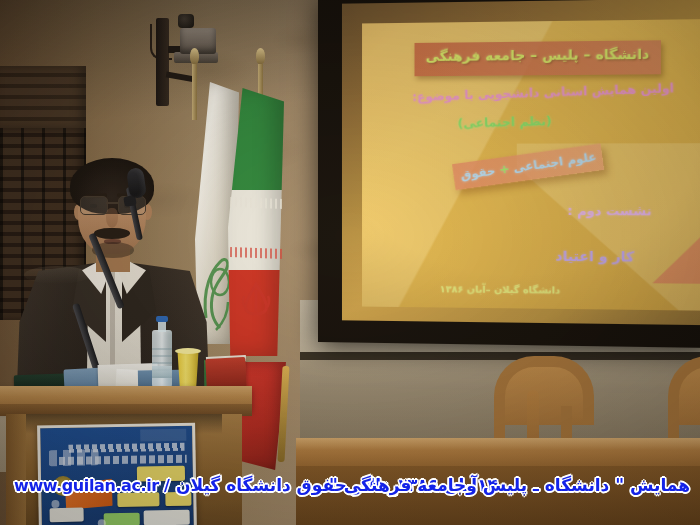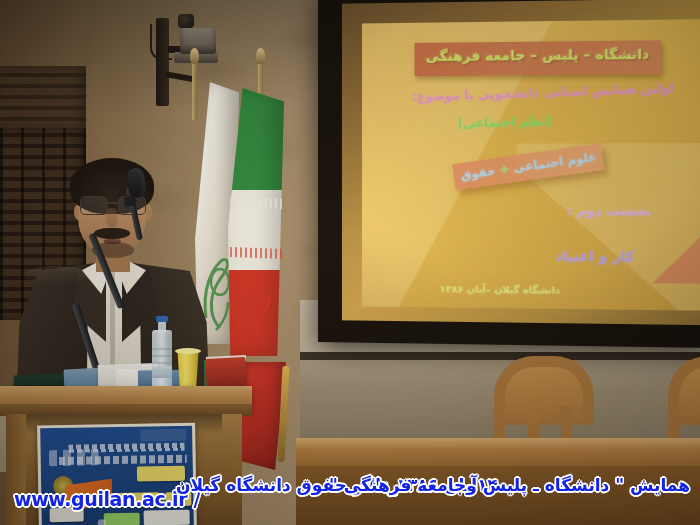--- a/index.html
+++ b/index.html
@@ -568,21 +568,21 @@
   }
   .cap-txt{
     font-family:"DejaVu Sans","Liberation Sans",sans-serif;
     font-weight:bold;color:#1423e8;white-space:nowrap;
     text-shadow:
       -1.4px -1.4px 0 #fff, 1.4px -1.4px 0 #fff,
       -1.4px  1.4px 0 #fff, 1.4px  1.4px 0 #fff,
        0 -1.6px 0 #fff, 0 1.6px 0 #fff,
       -1.6px 0 0 #fff, 1.6px 0 0 #fff;
   }
-  .cap-url{position:absolute;left:14px;bottom:1px;font-size:19px;letter-spacing:-.4px;}
+  .cap-url{position:absolute;left:14px;bottom:16px;font-size:16px;letter-spacing:-.4px;}
   .cap-mid{position:absolute;left:176px;bottom:16px;font-size:17px;direction:rtl;}
   .cap-right{position:absolute;right:10px;bottom:16px;font-size:17px;direction:rtl;}
 
   
   .photo-grade{
     position:absolute;left:0;top:0;width:700px;height:525px;
     background:
       radial-gradient(ellipse 90% 80% at 50% 45%, rgba(255,220,160,.05) 0%, rgba(0,0,0,.30) 100%);
     pointer-events:none;
   }

